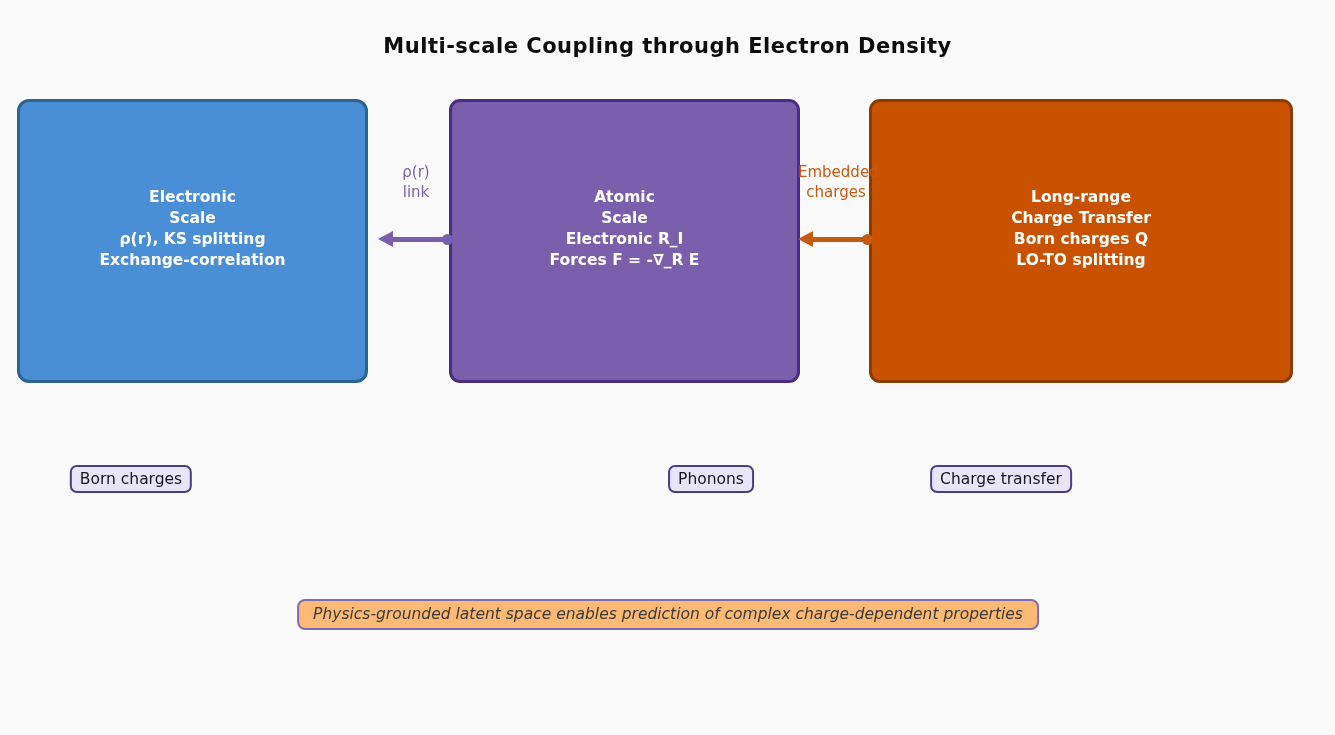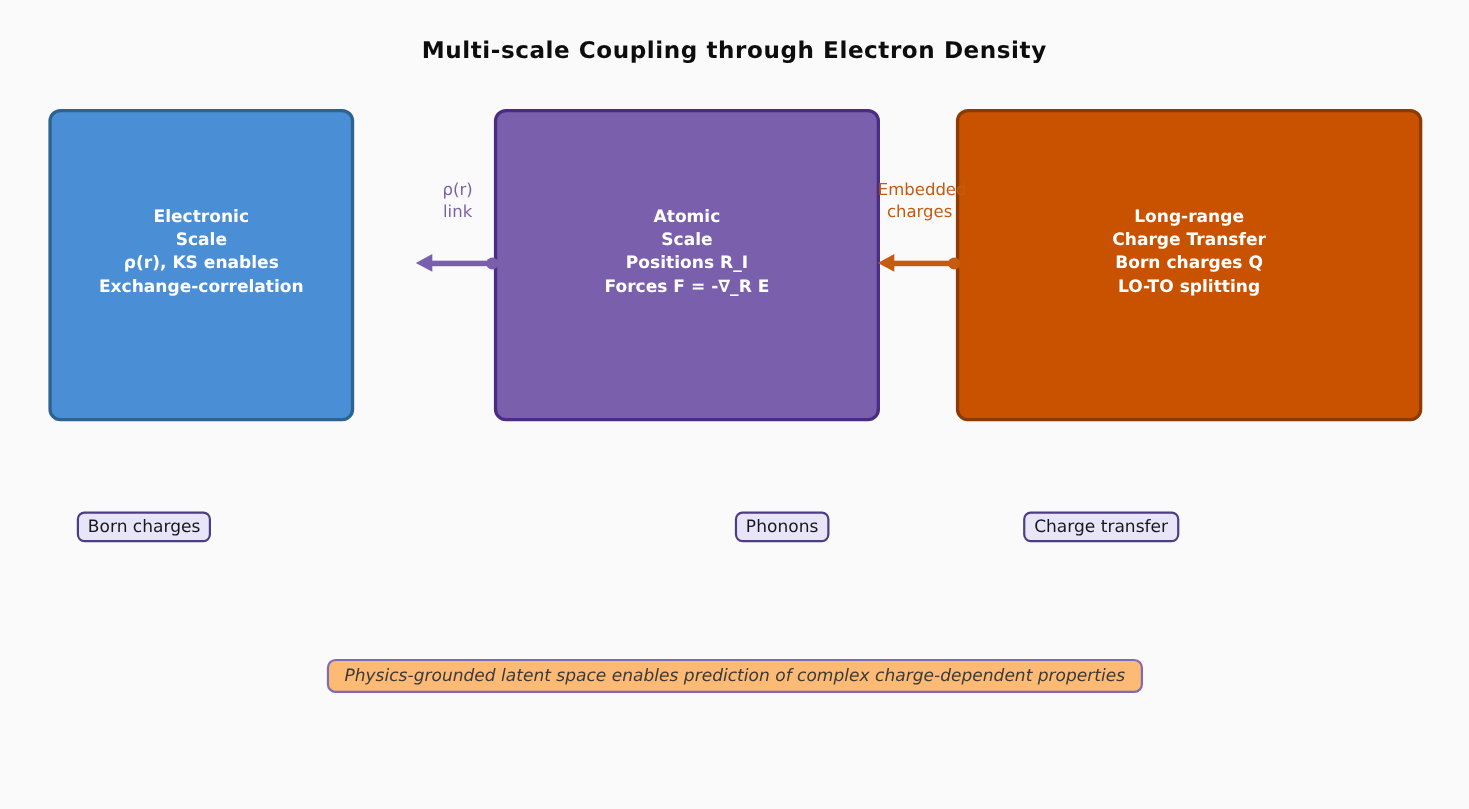--- a/index.html
+++ b/index.html
@@ -30,21 +30,21 @@
     top: 99px;
     height: 284px;
     box-sizing: border-box;
     border: 3px solid;
     border-radius: 11px;
     display: flex;
     align-items: center;
     justify-content: center;
     padding-bottom: 25px;
   }
-  .node-blue   { left: 44px;  width: 278px; }
+  .node-blue   { left: 17px;  width: 351px; border-radius: 12px; }
   .node-purple { left: 449px; width: 351px; }
   .node-orange { left: 869px; width: 424px; }
   .node-text {
     text-align: center;
     font-size: 15.5px;
     font-weight: bold;
     line-height: 21px;
     color: #ffffff;
     white-space: nowrap;
   }
@@ -119,30 +119,30 @@
 <body style="background: rgb(250, 250, 250);">
 
 <div class="canvas">
 
   <h1 class="title">Multi-scale Coupling through Electron Density</h1>
 
   <div class="node node-blue" style="background-color: rgb(74, 142, 213); border-color: rgb(45, 99, 144);">
     <div class="node-text" style="color: rgb(255, 255, 255);">
       <div>Electronic</div>
       <div>Scale</div>
-      <div>ρ(r), KS enables</div>
+      <div>ρ(r), KS splitting</div>
       <div>Exchange-correlation</div>
     </div>
   </div>
 
   <div class="node node-purple" style="background-color: rgb(122, 95, 173); border-color: rgb(74, 45, 130);">
     <div class="node-text" style="color: rgb(255, 255, 255);">
       <div>Atomic</div>
       <div>Scale</div>
-      <div>Positions R_I</div>
+      <div>Electronic R_I</div>
       <div>Forces F = -∇_R E</div>
     </div>
   </div>
 
   <div class="node node-orange" style="background-color: rgb(200, 82, 0); border-color: rgb(139, 58, 0);">
     <div class="node-text" style="color: rgb(255, 255, 255);">
       <div>Long-range</div>
       <div>Charge Transfer</div>
       <div>Born charges Q</div>
       <div>LO-TO splitting</div>

